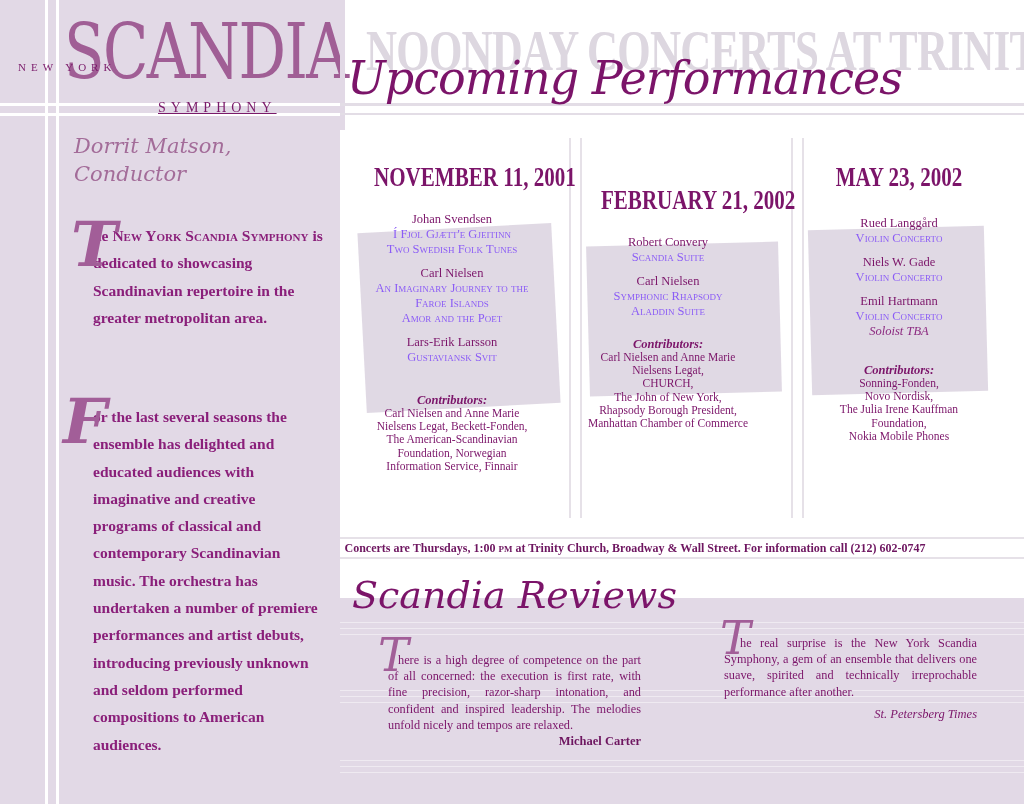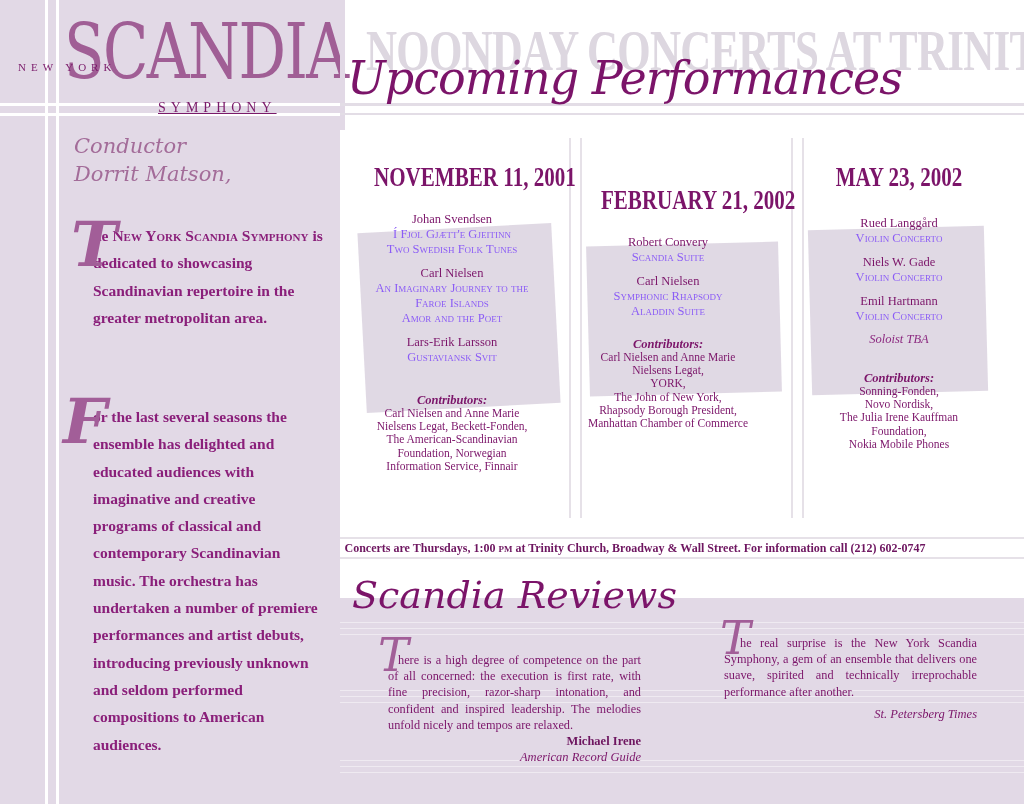--- a/index.html
+++ b/index.html
@@ -30,21 +30,21 @@
   .left-edge-bar { position: absolute; left: 340px; top: 0; width: 5px; height: 130px; background: #e2d9e6; }
   .script-title { position: absolute; left: 347px; top: 55px; font-size: 46px; font-style: italic; color: #7b1469; font-family: "DejaVu Serif", serif; letter-spacing: -1px; line-height: 1; white-space: nowrap; }
 
   
   .col-divider { position: absolute; top: 138px; width: 2px; height: 380px; background: #e6e1e8; }
   .col { position: absolute; text-align: center; }
   .shade { position: absolute; background: #ddd5e1; opacity: 0.9; }
   .date { font-family: "Liberation Serif", serif; font-weight: bold; color: #7b1469; font-size: 27px; line-height: 1; transform: scaleX(0.78); white-space: nowrap; }
   .composer { font-weight: normal; font-size: 12.5px; color: #7b1469; line-height: 16px; }
   .work { font-variant: small-caps; font-size: 12.5px; color: #8b5cf6; line-height: 15px; }
-  .soloist { font-style: italic; font-size: 12.5px; color: #8c2a80; line-height: 15px; margin-top: 8px; }
+  .soloist { font-style: italic; font-size: 12.5px; color: #8c2a80; line-height: 15px; }
   .contrib-label { font-style: italic; font-weight: bold; font-size: 12.5px; color: #7b1469; line-height: 14px; }
   .contrib-line { font-size: 11.5px; color: #7b1469; line-height: 13.2px; }
   .gap { height: 8px; }
 
   
   .info-rule-top { position: absolute; left: 340px; top: 537px; width: 684px; height: 2px; background: #e6e1e8; }
   .info-rule-bottom { position: absolute; left: 340px; top: 557px; width: 684px; height: 2px; background: #e6e1e8; }
   .info-text { position: absolute; left: 340px; top: 541px; width: 590px; text-align: center; font-size: 12px; font-weight: bold; color: #6e1660; white-space: nowrap; }
 
   
@@ -65,22 +65,22 @@
   <div class="vline" style="left:45px"></div>
   <div class="vline" style="left:56px"></div>
   <div class="hline" style="top:103px; width:340px"></div>
   <div class="hline" style="top:113px; width:340px"></div>
 
   <div class="logo-scandia">SCANDIA</div>
   <div class="logo-ny">NEW YORK</div>
   <div class="logo-symphony">SYMPHONY</div>
 
   <div class="conductor">
+    <div>Dorrit Matson,</div>
     <div>Conductor</div>
-    <div>Dorrit Matson,</div>
   </div>
 
   <div class="bio bio1">
     <span class="dropcap" style="left:-22px; top:-8px">T</span>
     <span>he </span><span class="sc">New York Scandia Symphony</span><span> is dedicated to showcasing Scandinavian repertoire in the greater metropolitan area.</span>
   </div>
 
   <div class="bio bio2">
     <span class="dropcap" style="left:-30px; top:-12px">F</span>
     <span>or the last several seasons the ensemble has delighted and educated audiences with imaginative and creative programs of classical and contemporary Scandinavian music.  The orchestra has undertaken a number of premiere performances and artist debuts, introducing previously unknown and seldom performed compositions to American audiences.</span>
@@ -130,21 +130,21 @@
   <div class="composer">Robert Convery</div>
   <div class="work">Scandia Suite</div>
   <div class="gap"></div>
   <div class="composer">Carl Nielsen</div>
   <div class="work">Symphonic Rhapsody</div>
   <div class="work">Aladdin Suite</div>
   <div style="height:18px"></div>
   <div class="contrib-label">Contributors:</div>
   <div class="contrib-line">Carl Nielsen and Anne Marie</div>
   <div class="contrib-line">Nielsens Legat,</div>
-  <div class="contrib-line">YORK,</div>
+  <div class="contrib-line">CHURCH,</div>
   <div class="contrib-line">The John of New York,</div>
   <div class="contrib-line">Rhapsody Borough President,</div>
   <div class="contrib-line">Manhattan Chamber of Commerce</div>
 </div>
 
 <div class="col" style="left:800px; top:164px; width:198px">
   <div class="date">MAY 23, 2002</div>
   <div style="height:24px"></div>
   <div class="composer">Rued Langgård</div>
   <div class="work">Violin Concerto</div>
@@ -179,22 +179,21 @@
 <div class="staff" style="top:702px"></div>
 <div class="staff" style="top:760px"></div>
 <div class="staff" style="top:766px"></div>
 <div class="staff" style="top:772px"></div>
 
 <div class="reviews-title">Scandia Reviews</div>
 
 <div class="review review1">
   <span class="dropcap" style="left:-10px; top:-20px">T</span>
   <p style="text-indent:10px">here is a high degree of competence on the part of all concerned: the execution is first rate, with fine precision, razor-sharp intonation, and confident and inspired leadership. The melodies unfold nicely and tempos are relaxed.</p>
-  <div class="reviewer">Michael Irene</div>
-  <div class="publication">American Record Guide</div>
+  <div class="reviewer">Michael Carter</div>
 </div>
 
 <div class="review review2">
   <span class="dropcap" style="left:-4px; top:-20px">T</span>
   <p style="text-indent:16px">he real surprise is the New York Scandia Symphony, a gem of an ensemble that delivers one suave, spirited and technically irreprochable performance after another.</p>
   <div style="height:6px"></div>
   <div class="publication">St. Petersberg Times</div>
 </div>
 
 </body></html>

